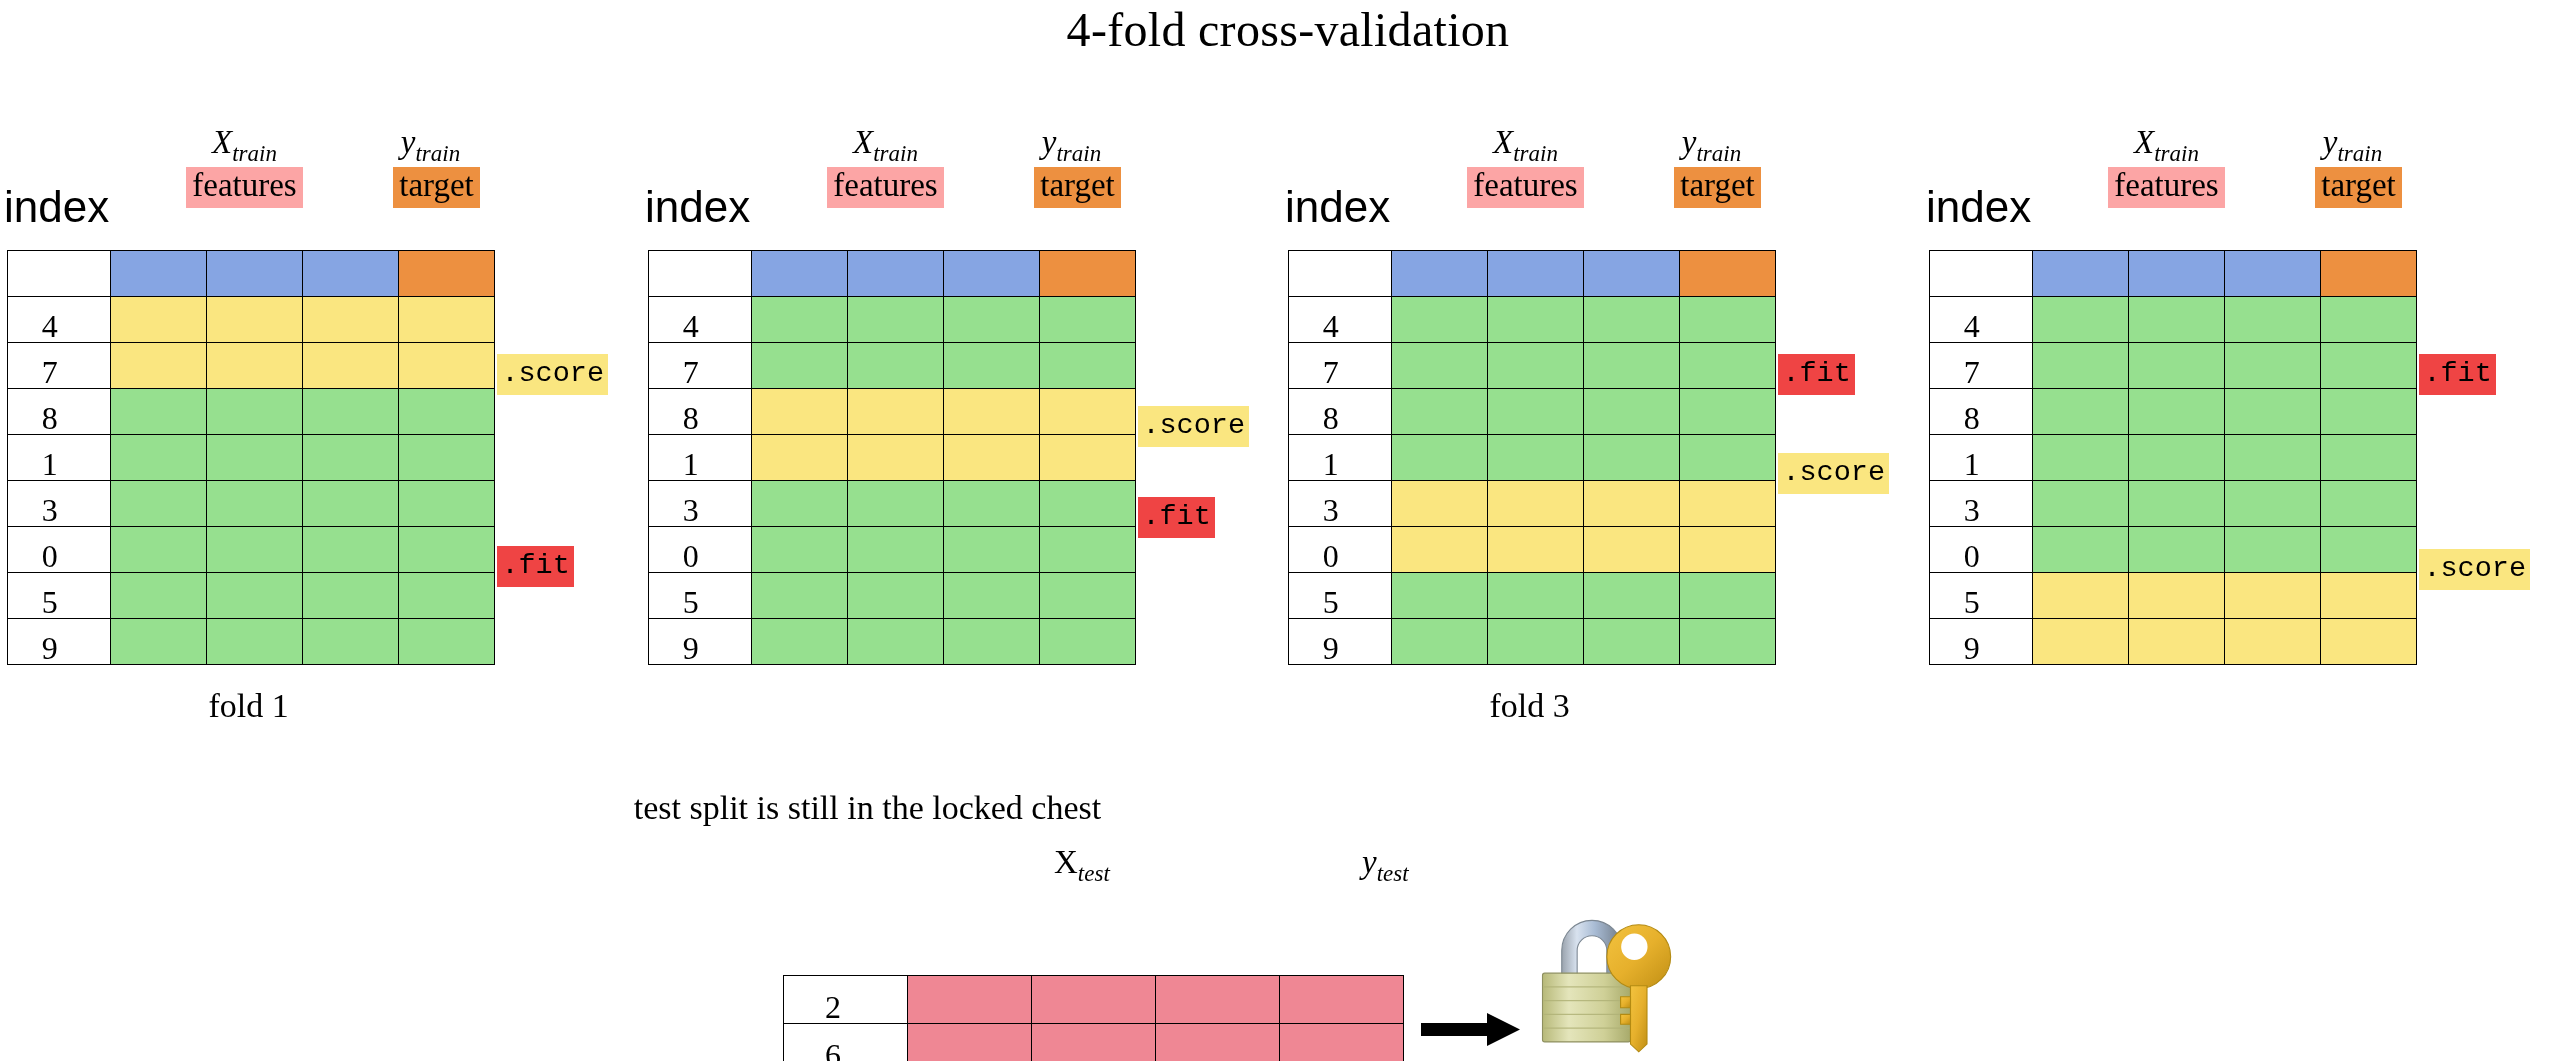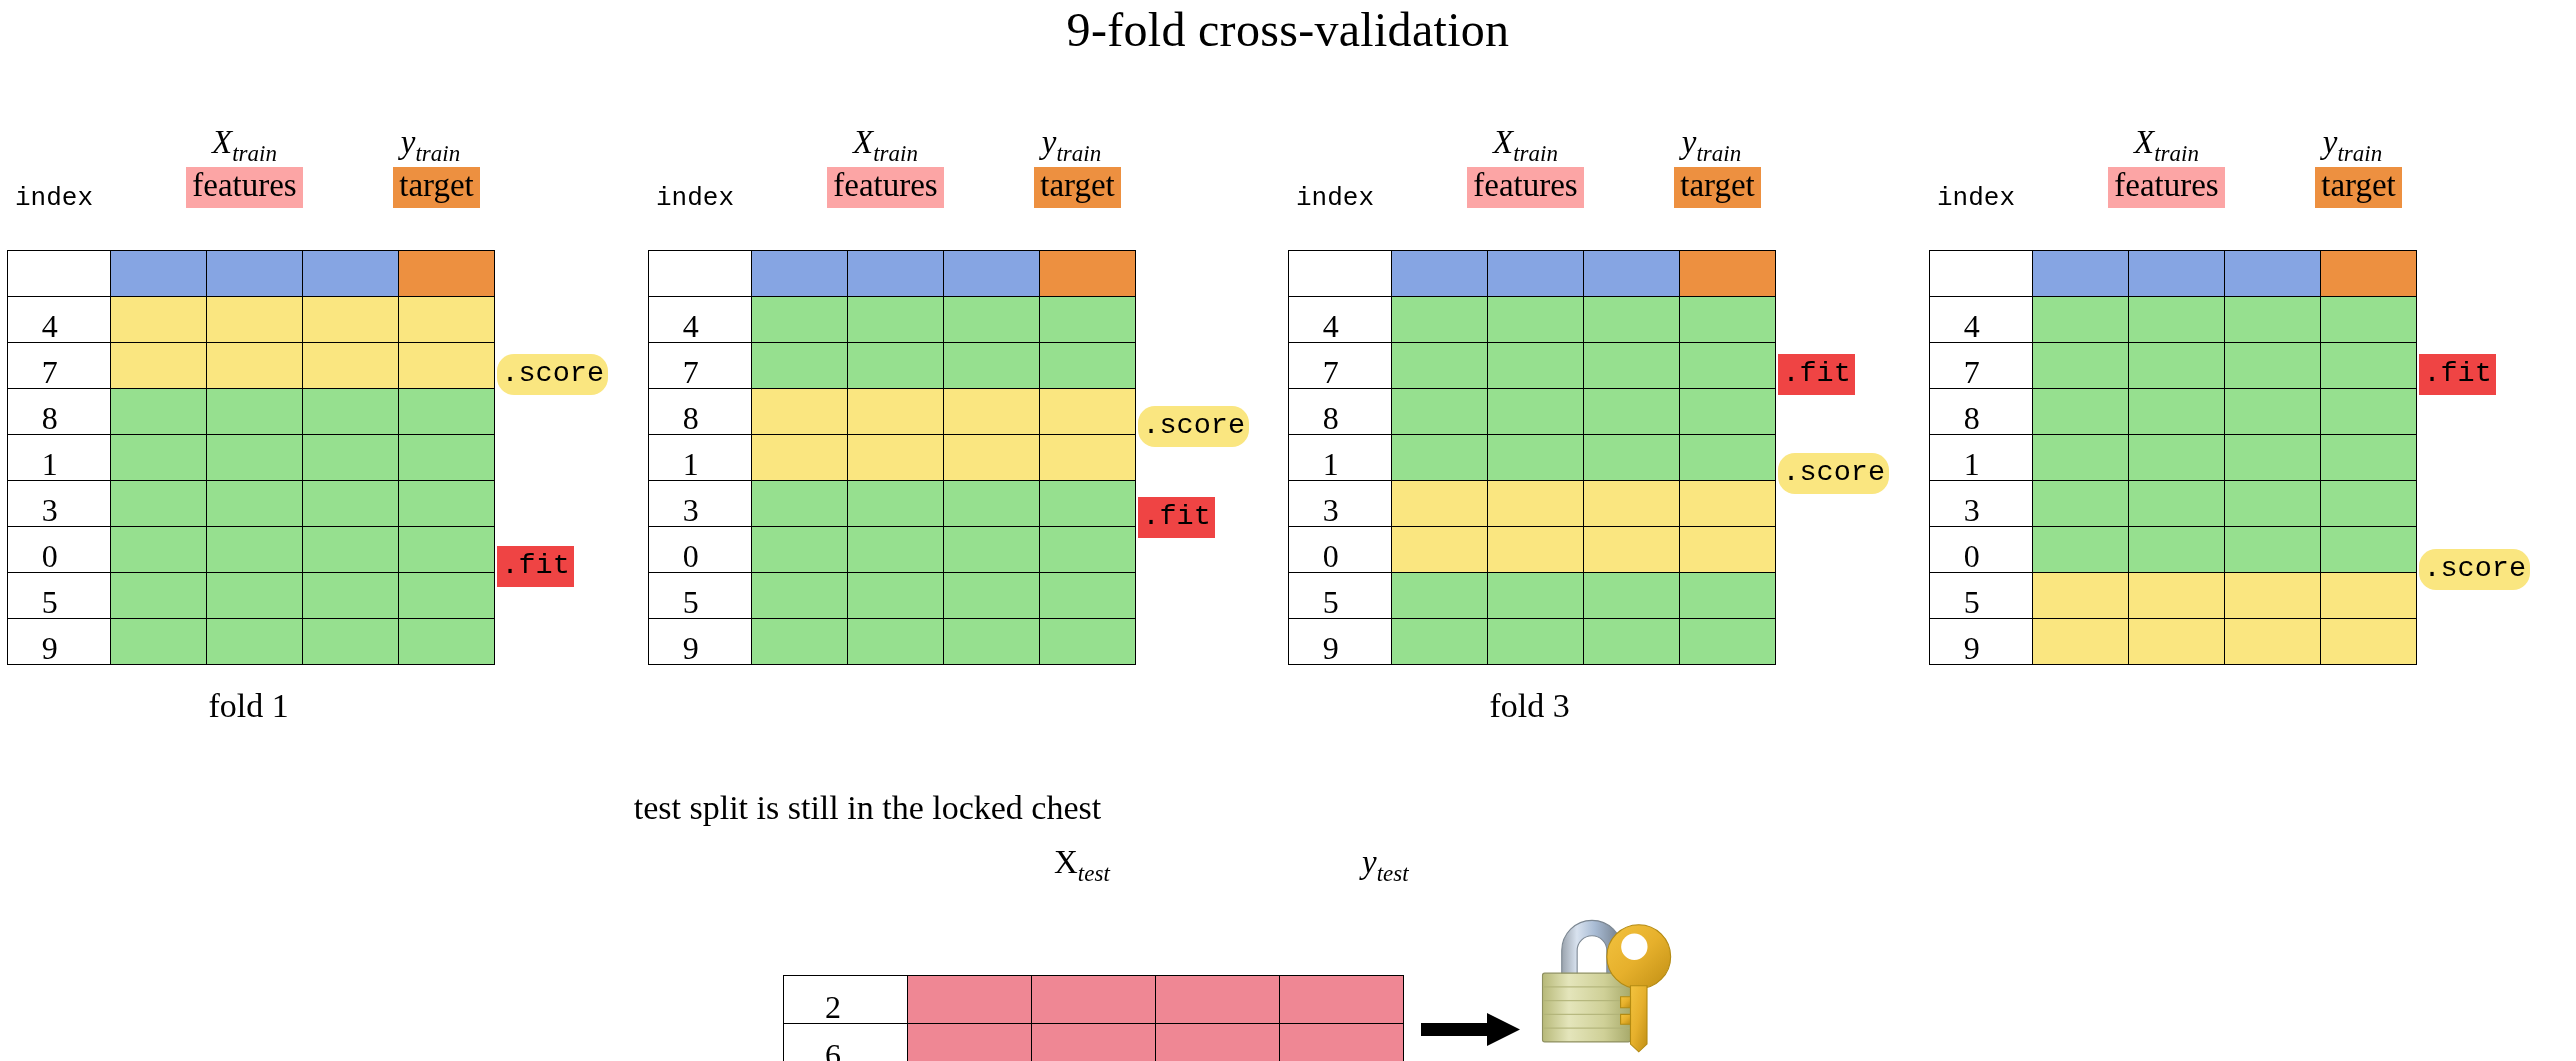--- a/index.html
+++ b/index.html
@@ -41,25 +41,25 @@
   .col-legend {
     position: absolute;
     left: 0;
     top: 126px;
     width: 494px;
     height: 104px;
   }
 
   .index-label {
     position: absolute;
-    left: 15px;
+    left: 4px;
     top: 59px;
-    font-size: 26px;
+    font-size: 44px;
     line-height: 1;
-    font-family: Liberation Mono, monospace;
+    font-family: Liberation Sans, sans-serif;
   }
 
   .legend-group {
     position: absolute;
     text-align: center;
   }
   .legend-group.features { left: 165px; width: 159px; }
   .legend-group.target   { left: 373px; width: 115px; }
 
   .legend-math {
@@ -128,21 +128,21 @@
   
   .annot {
     position: absolute;
     font-family: "Liberation Mono", "DejaVu Sans Mono", monospace;
     font-size: 28.5px;
     line-height: 1.25;
     padding: 2.2px 4.4px 3.3px 4.4px;
     white-space: nowrap;
     color: #000000;
   }
-  .annot.score-annot { background: #fae680; border-radius: 17px; }
+  .annot.score-annot { background: #fae680; }
   .annot.fit-annot   { background: #ef4444; }
 
   
   .fold-caption {
     position: absolute;
     top: 689px;
     left: 7.1px;
     width: 483px;
     text-align: center;
     font-size: 34px;
@@ -235,21 +235,21 @@
     position: absolute;
     left: 1537px;
     top: 900px;
     width: 154px;
     height: 154px;
   }
 </style>
 </head>
 <body>
 
-<div id="page-title">9-fold cross-validation</div>
+<div id="page-title">4-fold cross-validation</div>
 
 <div id="folds-container">
     <div class="fold-panel" style="left: 0px;">
       <div class="col-legend">
         <div class="index-label">index</div>
         <div class="legend-group features">
           <div class="legend-math"><span class="var">X</span><span class="sub">train</span></div>
           <div><span class="legend-badge features-badge">features</span></div>
         </div>
         <div class="legend-group target">

